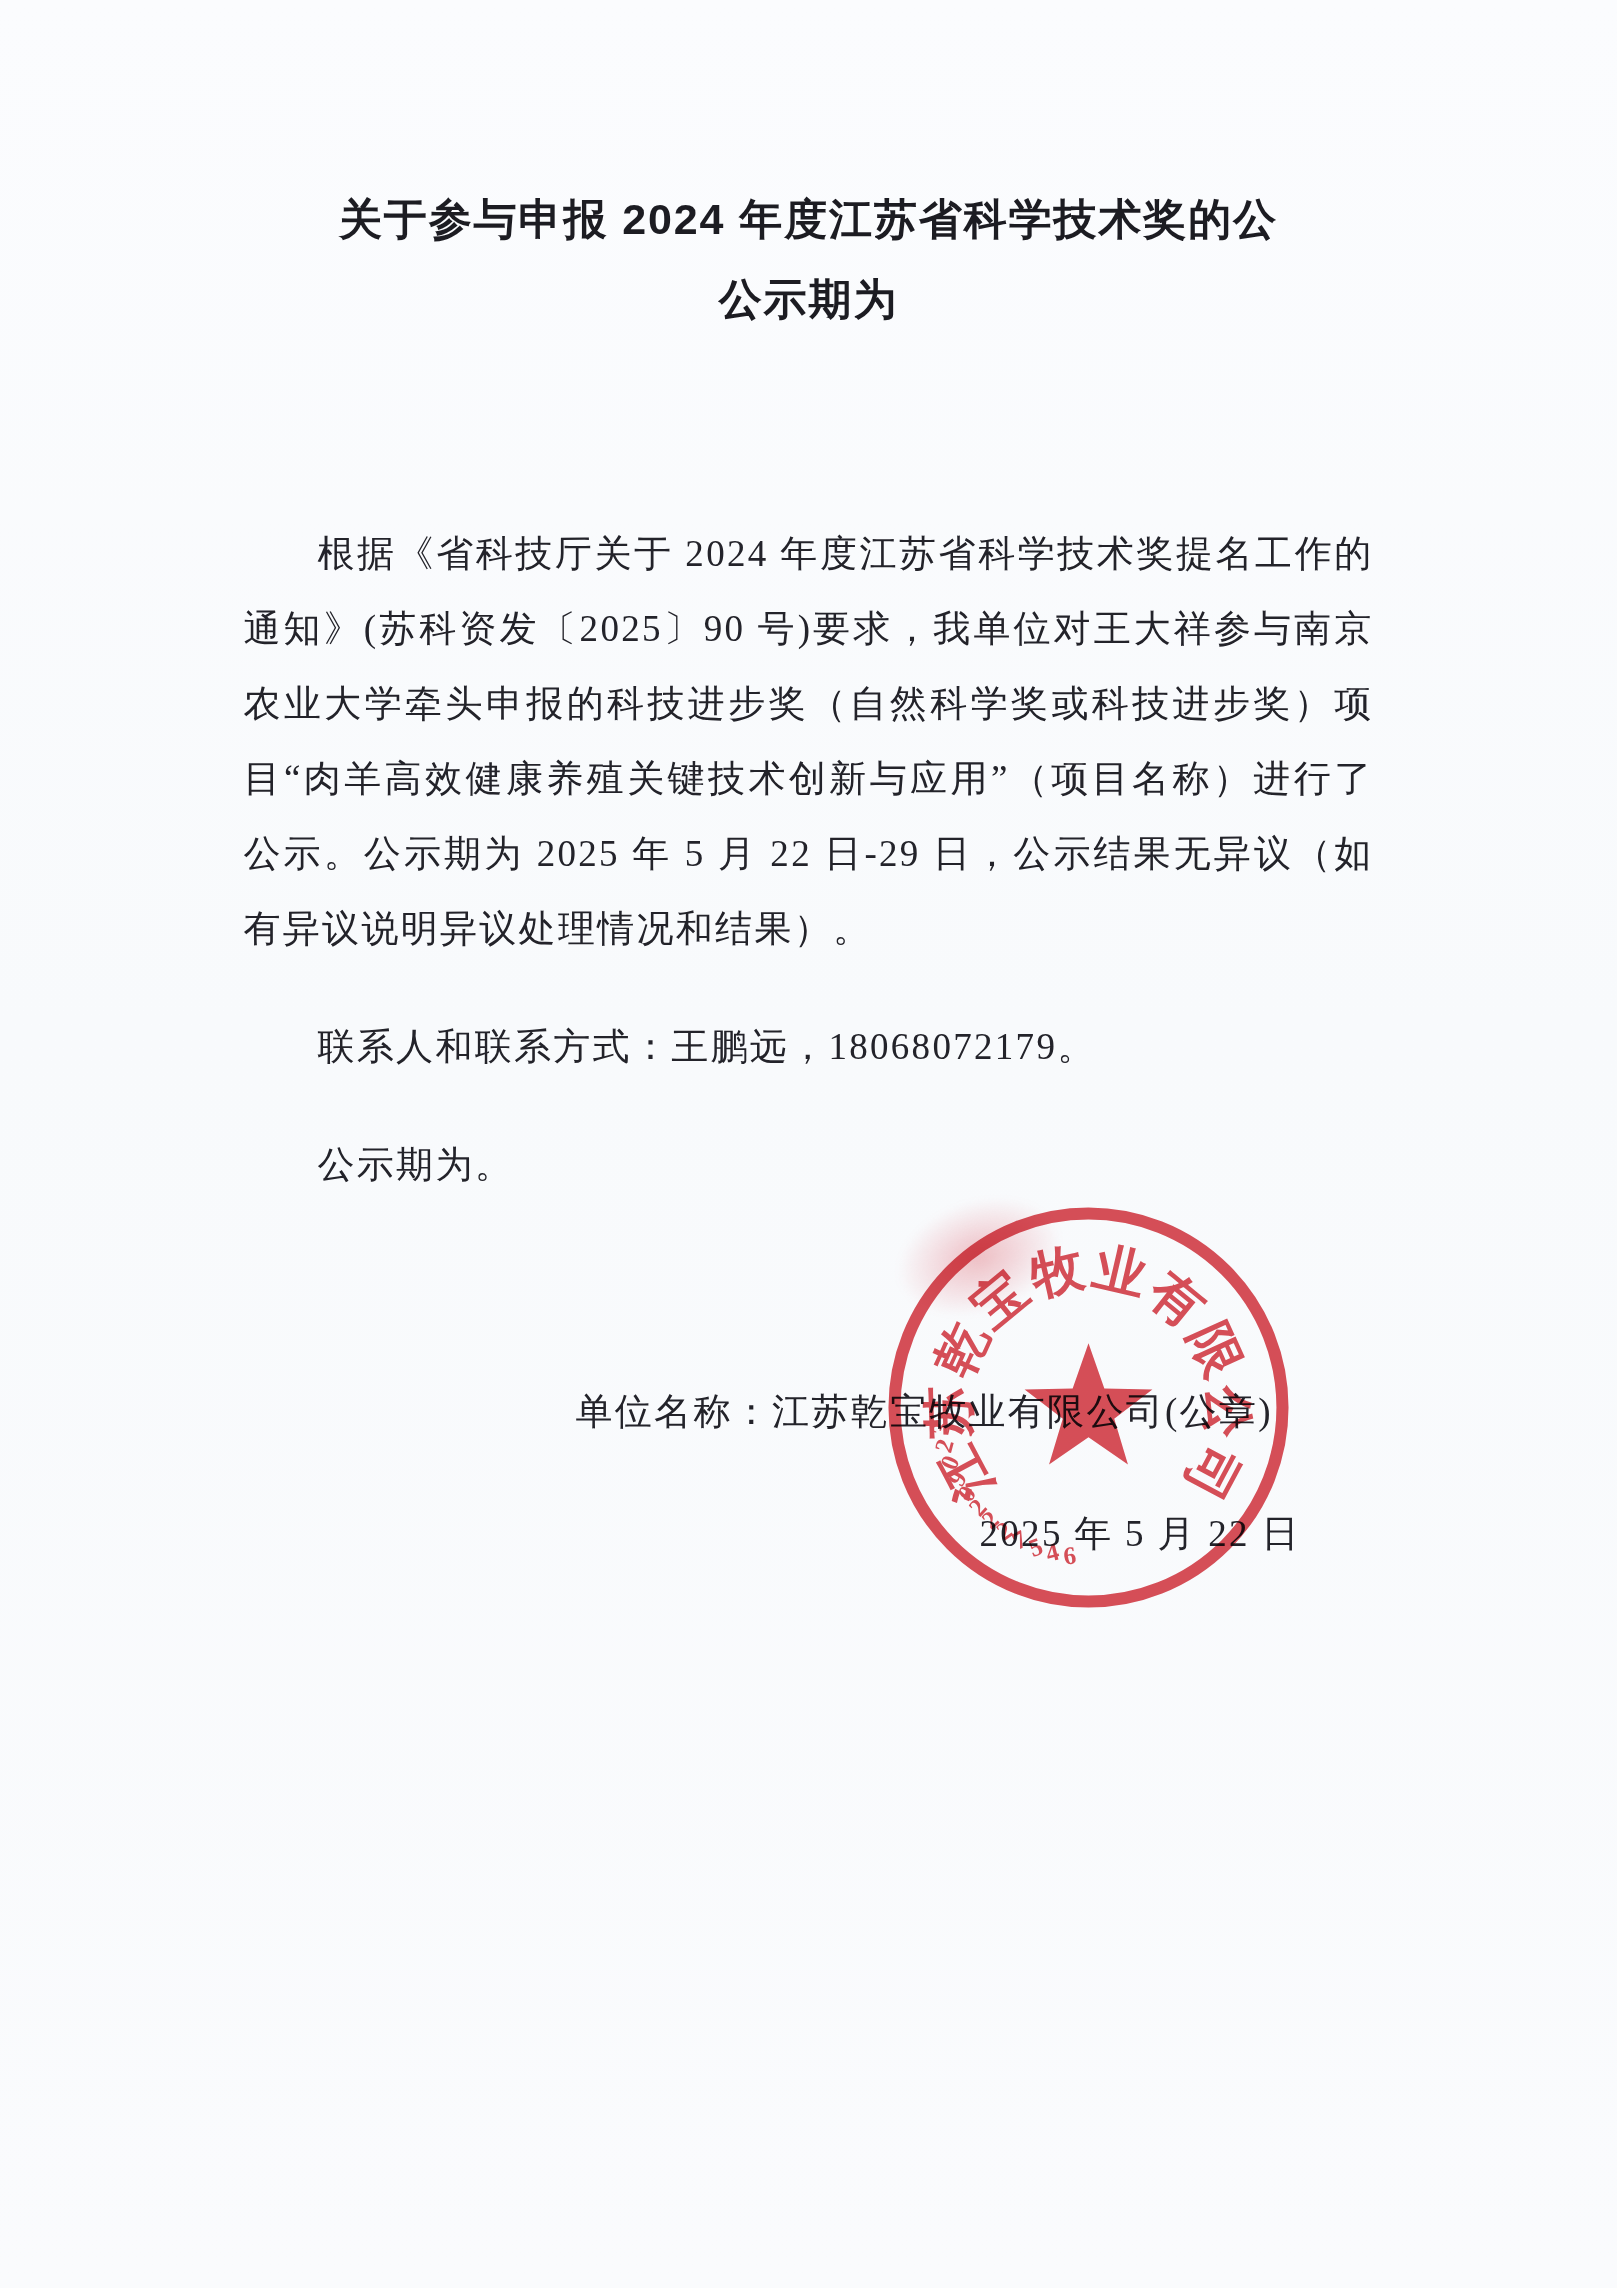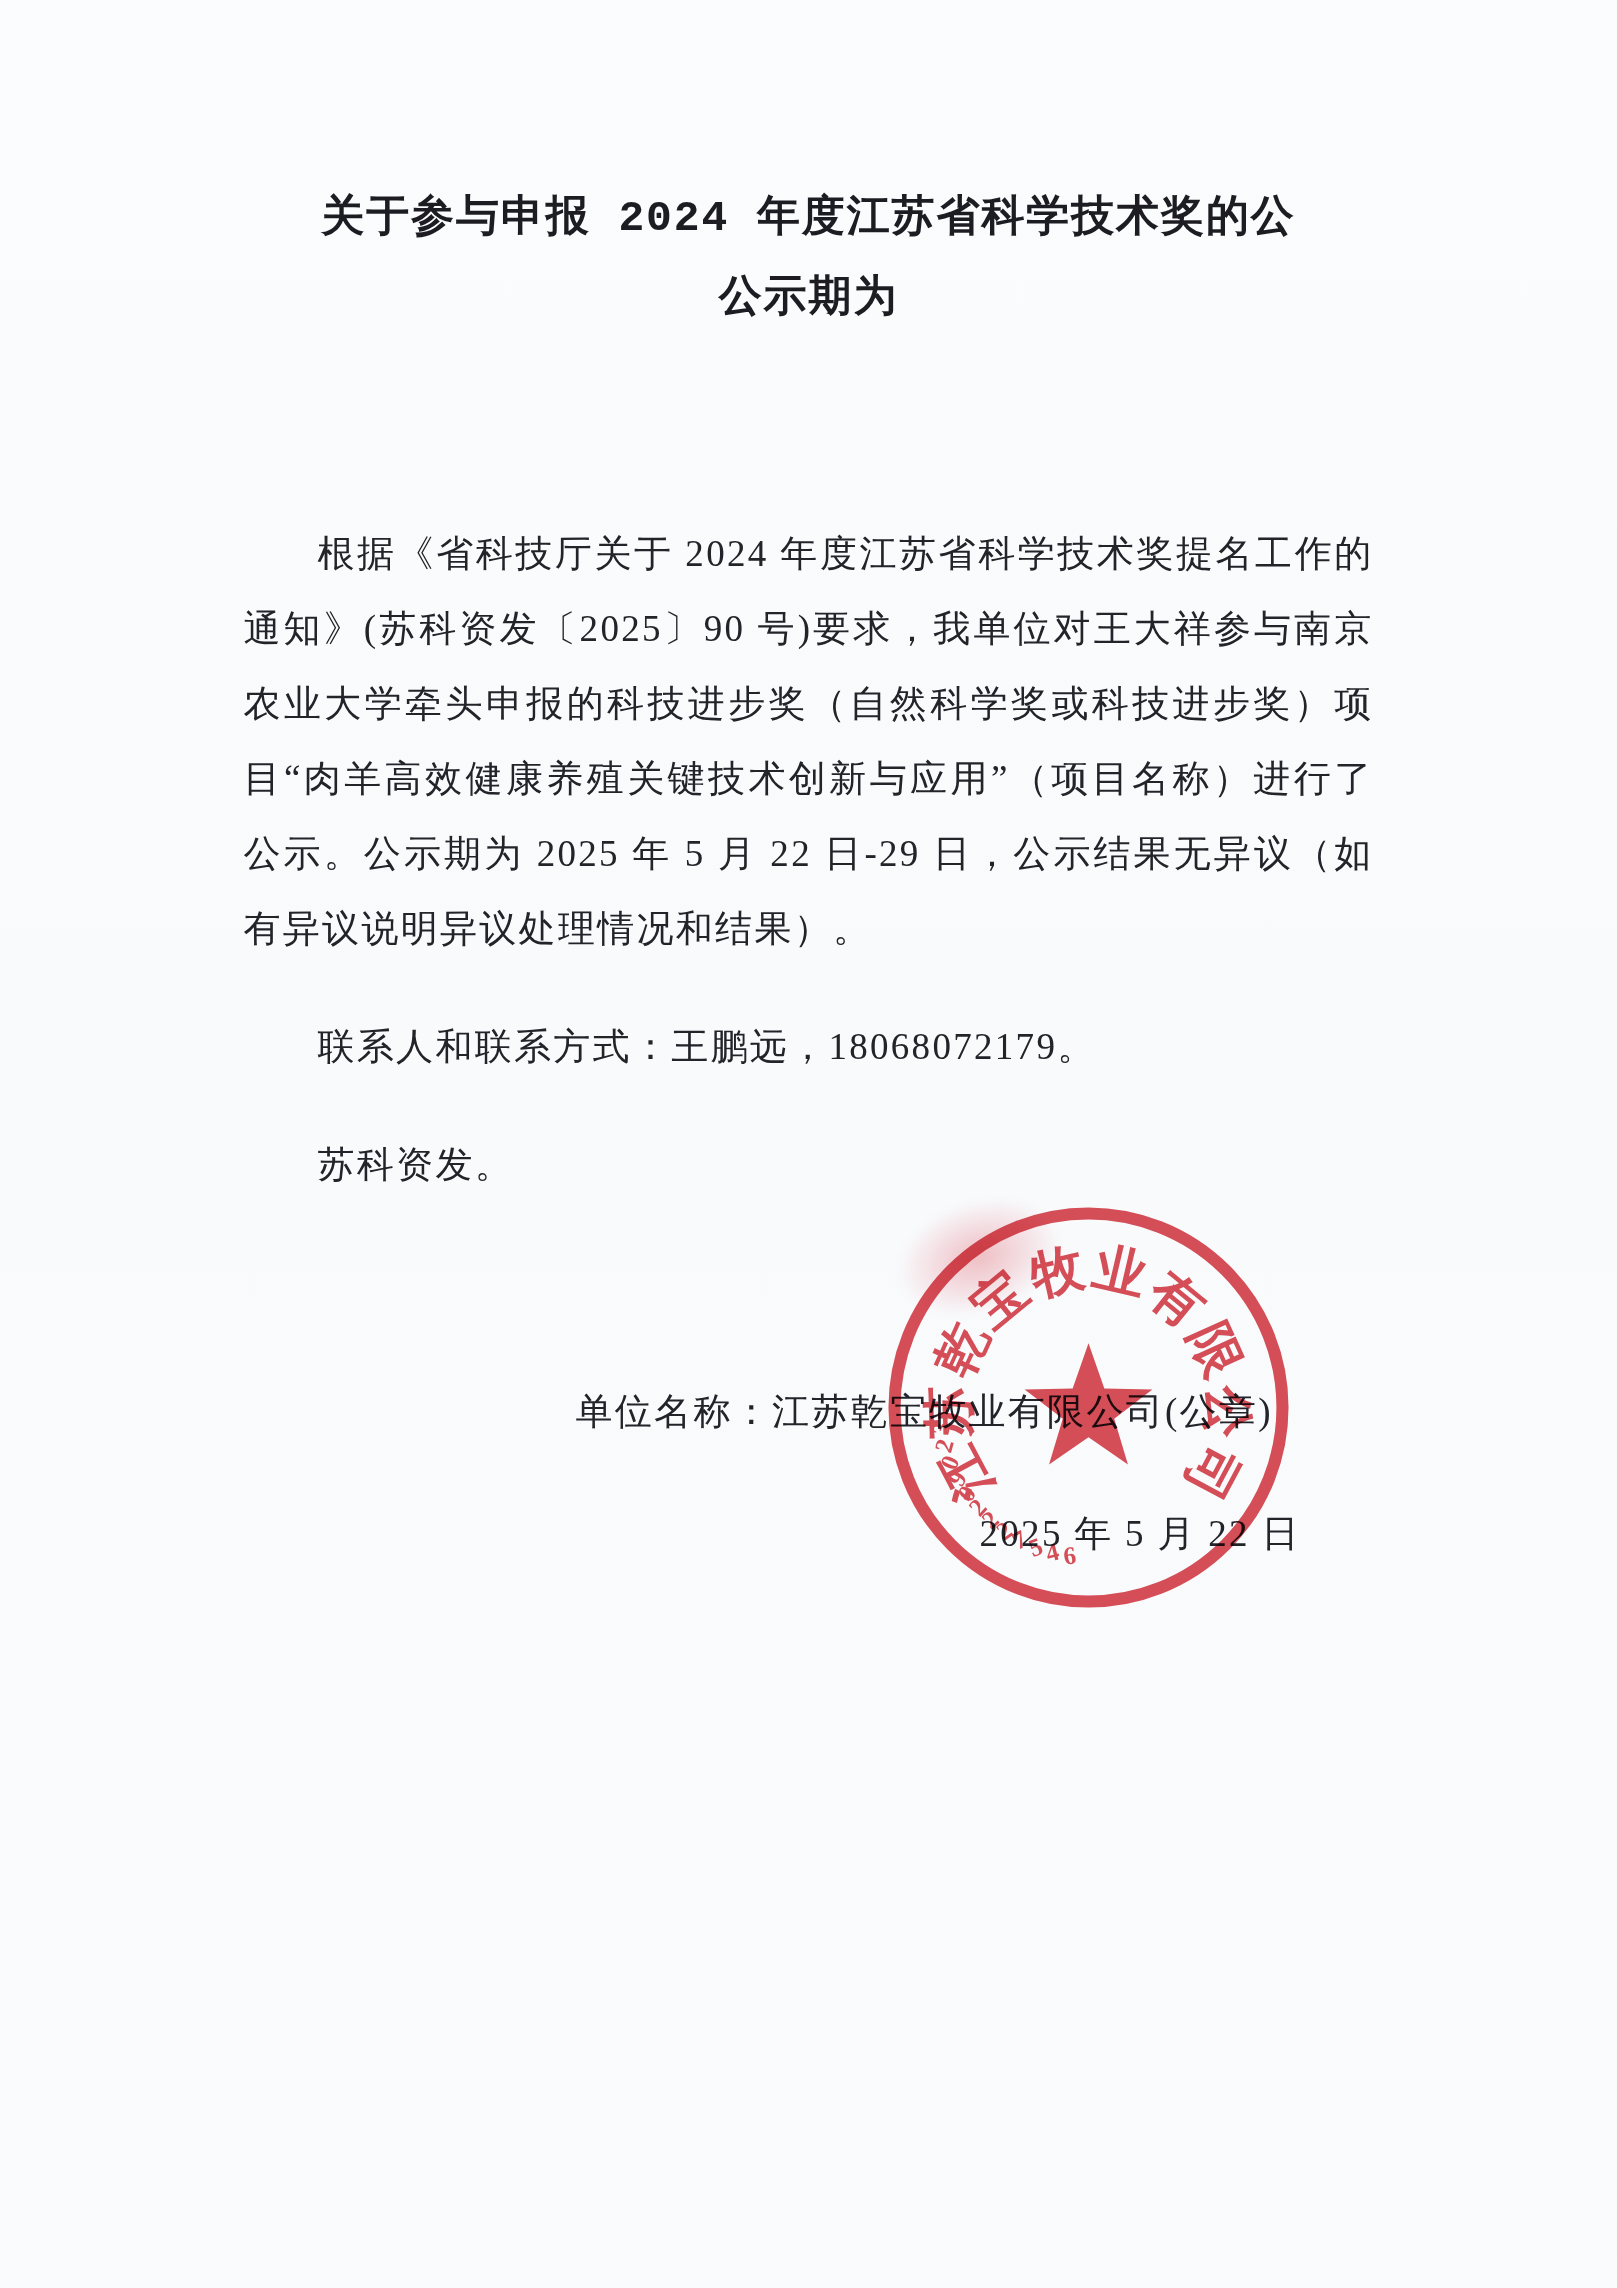--- a/index.html
+++ b/index.html
@@ -13,21 +13,21 @@
     width:1617px;height:2289px;
     background:var(--paper);
     background-image:linear-gradient(180deg,#fbfcfe 0%,#f8fafc 45%,#fafbfd 100%);
     overflow:hidden;
     font-family:"Liberation Serif","DejaVu Serif",serif;
     color:var(--ink);
   }
   .title{
     margin-top:179px;
     text-align:center;
-    font-family:Liberation Mono, monospace;
+    font-family:Liberation Sans, sans-serif;
     font-weight:700;
     font-size:43px;
     line-height:80px;
     letter-spacing:1.9px;
     color:#1c1c22;
   }
   .body-block{
     width:1130px;
     margin:177px auto 0 auto;
     font-size:37px;
@@ -74,21 +74,21 @@
 <div class="page">
 
   <div class="title">
     <div>关于参与申报 2024 年度江苏省科学技术奖的公</div>
     <div>公示期为</div>
   </div>
 
   <div class="body-block">
     <p class="para">根据《省科技厅关于 2024 年度江苏省科学技术奖提名工作的通知》(苏科资发〔2025〕90 号)要求，我单位对王大祥参与南京农业大学牵头申报的科技进步奖（自然科学奖或科技进步奖）项目“肉羊高效健康养殖关键技术创新与应用”（项目名称）进行了公示。公示期为 2025 年 5 月 22 日-29 日，公示结果无异议（如有异议说明异议处理情况和结果）。</p>
     <p class="para">联系人和联系方式：王鹏远，18068072179。</p>
-    <p class="para">苏科资发。</p>
+    <p class="para">公示期为。</p>
   </div>
 
   <div class="sig-block">
     <div class="unit-line">单位名称：江苏乾宝牧业有限公司(公章)</div>
     <div class="date-line">2025 年 5 月 22 日</div>
   </div>
 
   <div class="seal-smudge"></div>
 
   <div class="seal">

